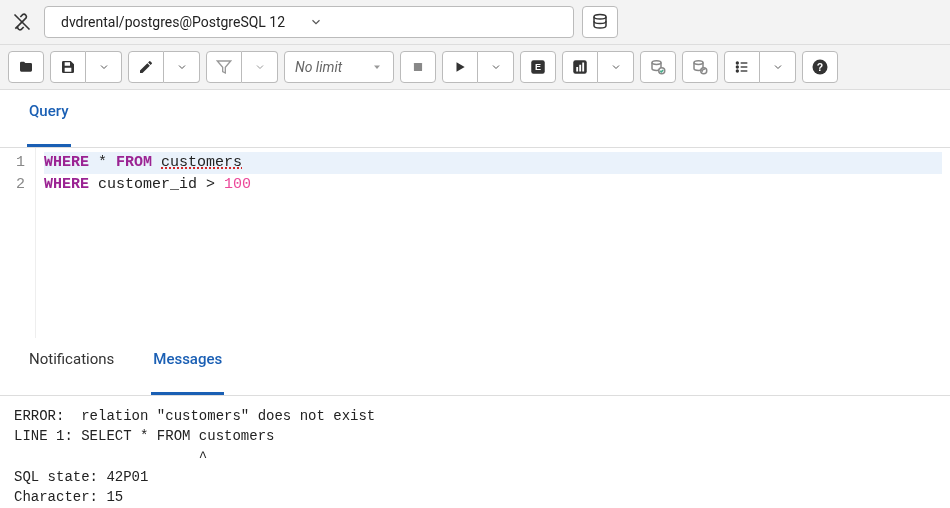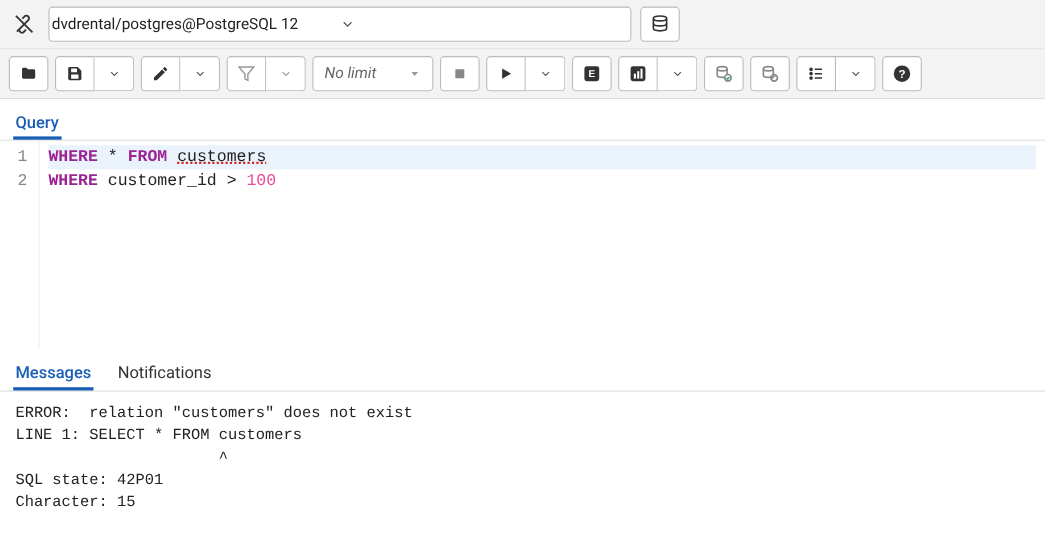--- a/index.html
+++ b/index.html
@@ -26,21 +26,21 @@
     display:flex;align-items:center;justify-content:center;
   }
   .conn-select {
     flex: 1;
     display:flex;
     align-items:center;
     height: 32px;
     border: 1px solid #bbb;
     border-radius: 4px;
     background: #fff;
-    padding: 0 2px;
+    padding: 0 16px;
     max-width: 530px;
   }
   .conn-select span { flex:1; }
   .sq-btn {
     height: 32px;
     min-width: 36px;
     padding: 0 8px;
     border: 1px solid #bbb;
     border-radius: 4px;
     background:#fff;
@@ -73,25 +73,26 @@
     font-style:italic;
   }
   .tabs, .out-tabs {
     display:flex;
     gap: 20px;
     padding: 6px 12px 0 12px;
     border-bottom: 1px solid #ddd;
     background:#fff;
   }
   .tab, .out-tab {
-    padding: 6px 2px 4px 2px;
+    padding: 6px 2px 24px 2px;
     cursor:pointer;
     color:#333;
     border-bottom: 3px solid transparent;
     font-size: 15px;
+    margin-left: 15px;
   }
   .tab.active, .out-tab.active {
     color:#1a5fb4;
     border-bottom-color:#1a5fb4;
     font-weight:500;
   }
   .editor {
     display:flex;
     font-family: "SFMono-Regular", Consolas, "Liberation Mono", Menlo, monospace;
     font-size: 15px;
@@ -348,21 +349,21 @@
       <div>1</div>
       <div>2</div>
     </div>
   <div class="code" id="code">
       <div class="line hl"><span class="kw">WHERE</span><span class="op"> * </span><span class="kw">FROM</span><span class="op"> </span><span class="ident-err">customers</span></div>
       <div class="line"><span class="kw">WHERE</span><span class="op"> customer_id &gt; </span><span class="num">100</span></div>
     </div>
 </div>
 
 <div class="out-tabs">
+  <div class="out-tab">Notifications</div>
   <div class="out-tab active">Messages</div>
-  <div class="out-tab">Notifications</div>
 </div>
 
 <div class="messages">ERROR:  relation "customers" does not exist
 LINE 1: SELECT * FROM customers
                       ^
 SQL state: 42P01
 Character: 15</div>
 
 </body></html>

